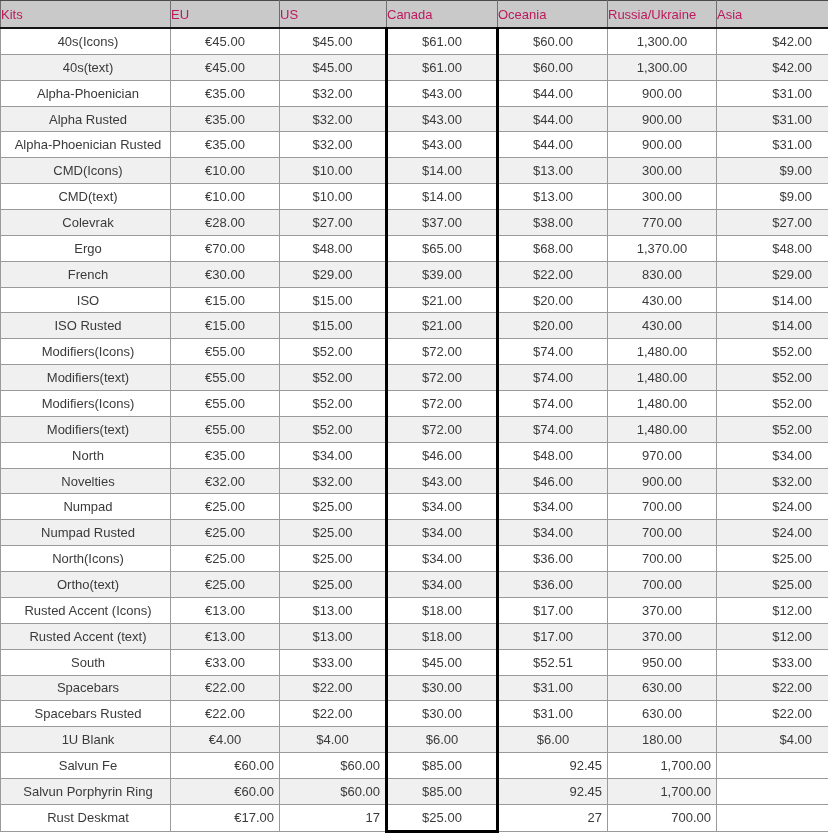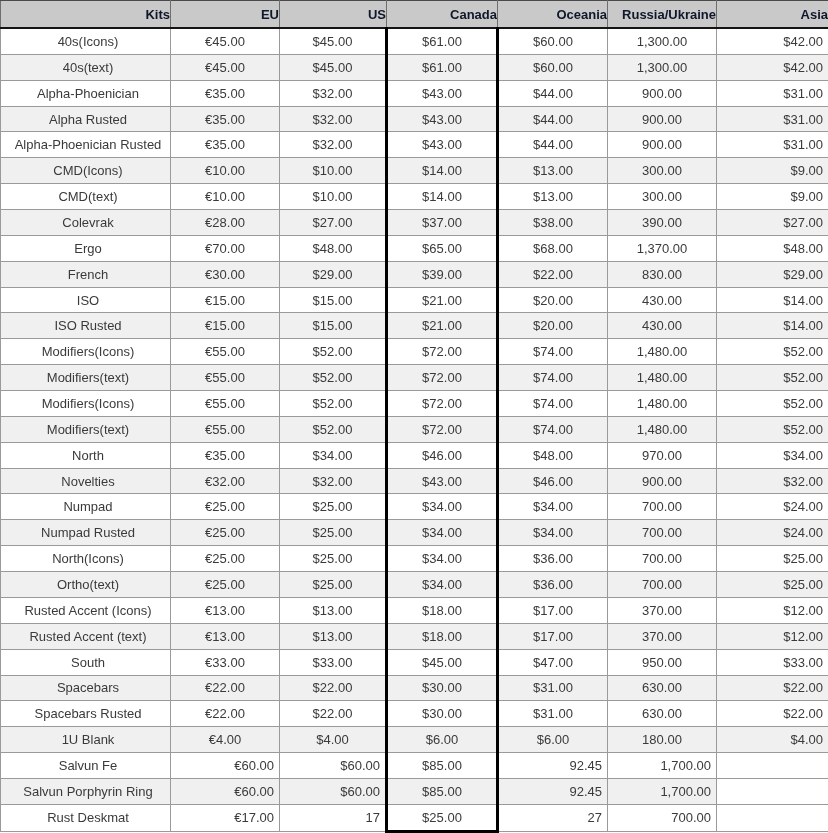--- a/index.html
+++ b/index.html
@@ -23,42 +23,42 @@
     border: 1px solid var(--frame, #4a4a4a);
   }
   th, td {
     border: 1px solid var(--grid-line, #9a9a9a);
     overflow: hidden;
     white-space: nowrap;
     padding: 0;
   }
   thead th {
     background: var(--header-bg, #c9c9c9);
-    font-weight: 700;
+    font-weight: 400;
     height: 26px;
-    text-align: right;
-    color: #0f172a;
+    text-align: left;
+    color: #be185d;
     border-color: #6e6e6e;
     border-top: 1px solid var(--frame, #4a4a4a);
     border-bottom: 2px solid #141414;
   }
   tbody td {
     text-align: center;
     height: 24.4px;
   }
   tbody tr:nth-child(even) {
     background: var(--row-stripe, #f0f0f0);
   }
   td.col0 {
     text-align: center;
     padding-left: 5px;
   }
   td.col6 {
     text-align: right;
-    padding-right: 5px;
+    padding-right: 16px;
   }
   tbody td.col3 {
     border-left: 3px solid var(--canada-outline, #000);
     border-right: 3px solid var(--canada-outline, #000);
   }
   tbody tr:first-child td.col3 {
     border-top: 2px solid var(--canada-outline, #000);
   }
   tbody tr:last-child td.col3 {
     border-bottom: 3px solid var(--canada-outline, #000);
@@ -161,21 +161,21 @@
         <td class="col4">$13.00</td>
         <td class="col5">300.00</td>
         <td class="col6">$9.00</td>
       </tr>
       <tr class="kits">
         <td class="col0">Colevrak</td>
         <td class="col1">€28.00</td>
         <td class="col2">$27.00</td>
         <td class="col3">$37.00</td>
         <td class="col4">$38.00</td>
-        <td class="col5">390.00</td>
+        <td class="col5">770.00</td>
         <td class="col6">$27.00</td>
       </tr>
       <tr class="kits">
         <td class="col0">Ergo</td>
         <td class="col1">€70.00</td>
         <td class="col2">$48.00</td>
         <td class="col3">$65.00</td>
         <td class="col4">$68.00</td>
         <td class="col5">1,370.00</td>
         <td class="col6">$48.00</td>
@@ -313,21 +313,21 @@
         <td class="col3">$18.00</td>
         <td class="col4">$17.00</td>
         <td class="col5">370.00</td>
         <td class="col6">$12.00</td>
       </tr>
       <tr class="kits">
         <td class="col0">South</td>
         <td class="col1">€33.00</td>
         <td class="col2">$33.00</td>
         <td class="col3">$45.00</td>
-        <td class="col4">$47.00</td>
+        <td class="col4">$52.51</td>
         <td class="col5">950.00</td>
         <td class="col6">$33.00</td>
       </tr>
       <tr class="kits">
         <td class="col0">Spacebars</td>
         <td class="col1">€22.00</td>
         <td class="col2">$22.00</td>
         <td class="col3">$30.00</td>
         <td class="col4">$31.00</td>
         <td class="col5">630.00</td>

